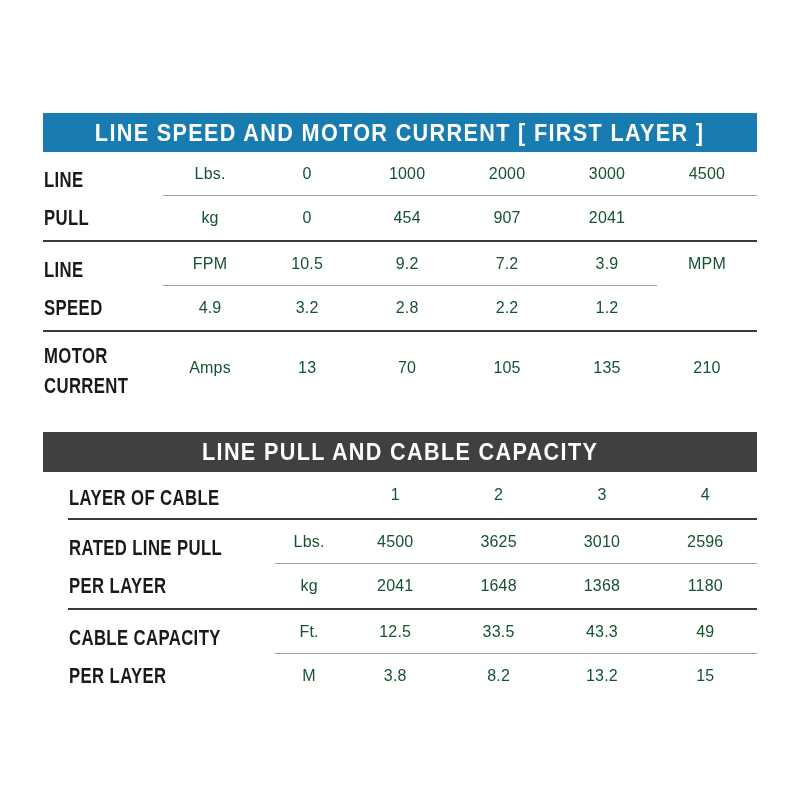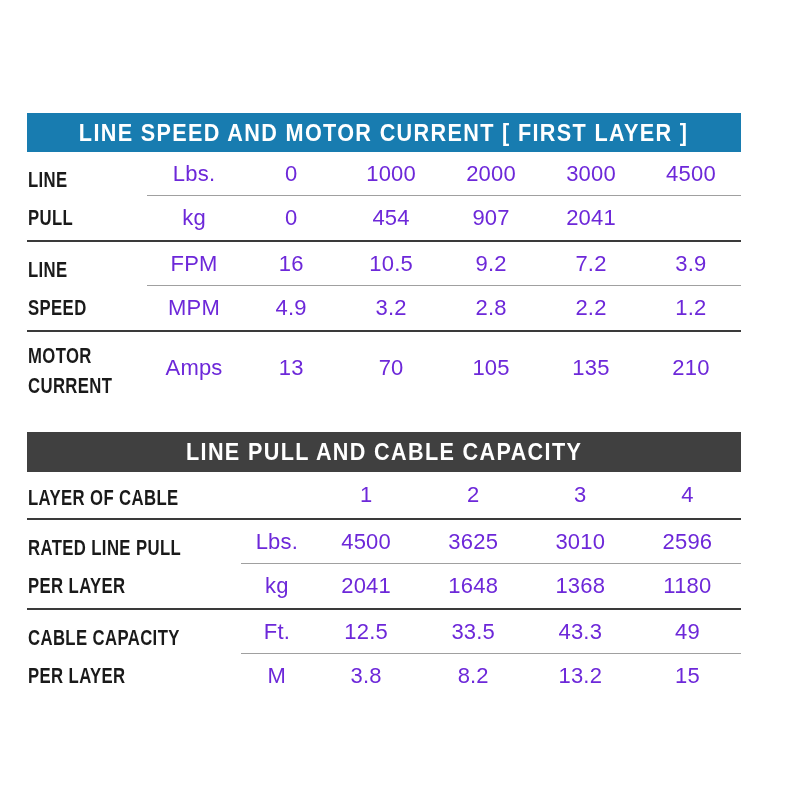--- a/index.html
+++ b/index.html
@@ -3,42 +3,42 @@
 <meta charset="utf-8">
 <style>
   html, body { margin: 0; padding: 0; background: #ffffff; }
   .sheet {
     position: relative;
     width: 800px; height: 800px;
     background: #ffffff;
     font-family: "Liberation Sans", sans-serif;
     overflow: hidden;
   }
-  .content { position: absolute; left: 27px; top: 113px; width: 714px; }
+  .content { position: absolute; left: 43px; top: 113px; width: 714px; }
 
   .bar {
     height: 39px;
     background: var(--header-bg, #187CB0);
     display: flex; align-items: center; justify-content: center;
   }
   .bar2 { margin-top: 28px; height: 40px; }
   .bar-text {
     color: #ffffff;
     font-weight: bold;
     font-size: 24px;
     letter-spacing: 1.5px;
     white-space: nowrap;
     display: inline-block;
     transform: scaleX(0.90);
   }
 
   .sec { display: grid; }
   .sec.t1 { grid-template-columns: 16.8% 13.2% 14% 14% 14% 14% 14%; grid-auto-rows: 44px; }
   .sec.t1.motor { grid-auto-rows: 72px; }
-  .sec.t2 { grid-template-columns: 30% 10% 15% 15% 15% 15%; grid-auto-rows: 44px; }
+  .sec.t2 { grid-template-columns: 30% 10% 15% 15% 15% 15%; grid-auto-rows: 44px; margin-left: 25px; }
   .sec.t2.layer { grid-auto-rows: 46px; }
   .rule-top { border-top: 2px solid #3a3a3a; }
   .rule-bottom { border-bottom: 2px solid #3a3a3a; }
 
   .label {
     display: flex; flex-direction: column; justify-content: space-around;
     padding: 8px 0 3px 1px;
   }
   .label.span2 { grid-row: 1 / span 2; }
   .label span {
@@ -46,22 +46,22 @@
     font-size: 22px;
     color: #1a1a1a;
     line-height: 1.05;
     white-space: nowrap;
     transform: scaleX(0.76);
     transform-origin: left center;
     letter-spacing: 0.5px;
   }
   .cell {
     display: flex; align-items: center; justify-content: center;
-    font-size: 22px;
-    color: #6d28d9;
+    font-size: 16px;
+    color: #14532d;
     letter-spacing: 0.2px;
   }
   .sub { border-bottom: 1px solid #a0a0a0; }
 </style>
 </head>
 <body>
 
 <div class="sheet">
   <div class="content">
 
@@ -88,21 +88,20 @@
         <div class="cell">907</div>
         <div class="cell">2041</div>
       </section>
 
       <section class="sec t1 rule-top">
         <div class="label span2">
           <span>LINE</span>
           <span>SPEED</span>
         </div>
         <div class="cell sub">FPM</div>
-        <div class="cell sub">16</div>
         <div class="cell sub">10.5</div>
         <div class="cell sub">9.2</div>
         <div class="cell sub">7.2</div>
         <div class="cell sub">3.9</div>
         <div class="cell">MPM</div>
         <div class="cell">4.9</div>
         <div class="cell">3.2</div>
         <div class="cell">2.8</div>
         <div class="cell">2.2</div>
         <div class="cell">1.2</div>

